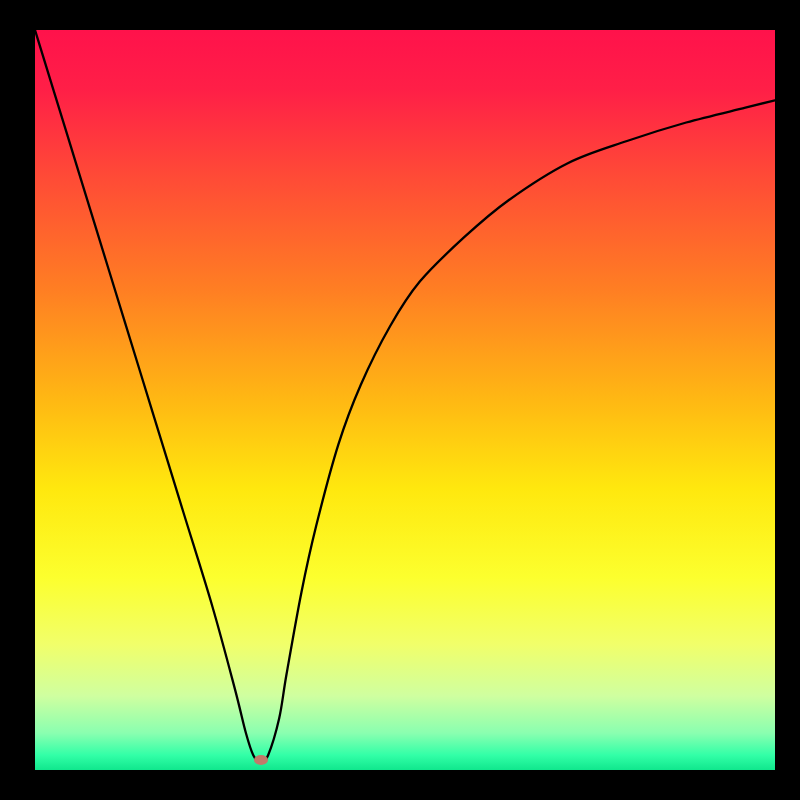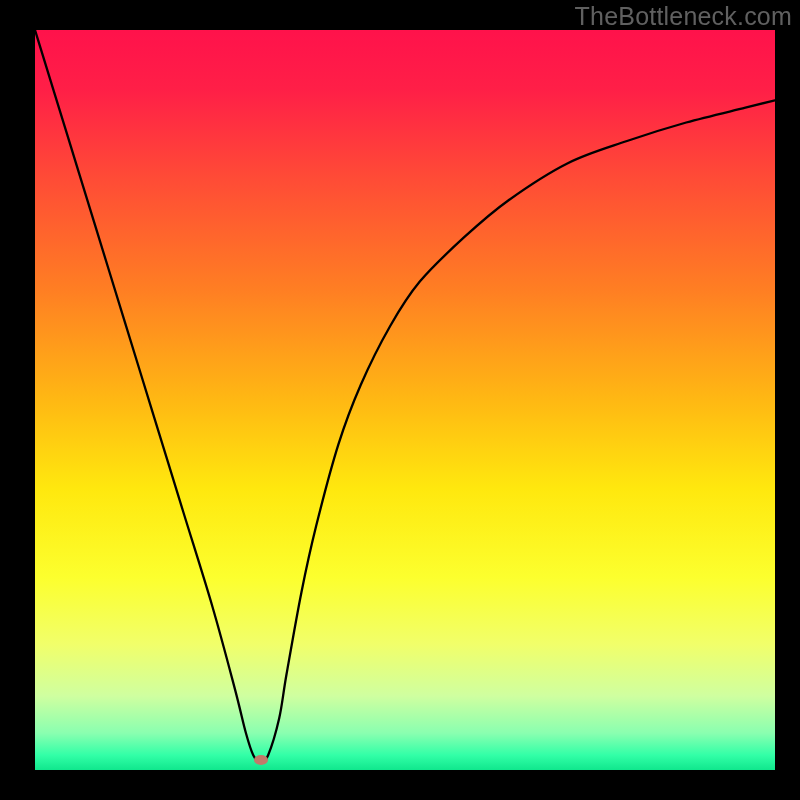--- a/index.html
+++ b/index.html
@@ -50,21 +50,20 @@
     width: 14px;
     height: 10px;
     border-radius: 50%;
     transform: translate(-50%, -50%);
   }
 </style>
 </head>
 <body>
 
 <div class="frame">
-  <div class="watermark">TheBottleneck.com</div>
 
   <div class="plot-area">
     <div class="gradient" style="background: linear-gradient(rgb(255, 18, 75) 0%, rgb(255, 31, 71) 8%, rgb(255, 75, 54) 20%, rgb(255, 126, 35) 35%, rgb(255, 184, 19) 50%, rgb(255, 232, 14) 62%, rgb(252, 255, 46) 74%, rgb(241, 255, 106) 83%, rgb(207, 255, 160) 90%, rgb(138, 255, 176) 95%, rgb(50, 255, 167) 98%, rgb(16, 231, 141) 100%);"></div>
     <svg class="curve" viewBox="0 0 740 740" preserveAspectRatio="none">
       <path fill="none" stroke="#000" stroke-width="2.3" stroke-linejoin="round" stroke-linecap="round" d="M 0.00 0.00 C 4.93 16.03, 19.73 64.13, 29.60 96.20 C 39.47 128.27, 49.33 160.33, 59.20 192.40 C 69.07 224.47, 78.93 256.53, 88.80 288.60 C 98.67 320.67, 108.53 352.73, 118.40 384.80 C 128.27 416.87, 138.13 448.93, 148.00 481.00 C 157.87 513.07, 168.97 547.60, 177.60 577.20 C 186.23 606.80, 194.25 637.63, 199.80 658.60 C 205.35 679.57, 207.82 691.90, 210.90 703.00 C 213.98 714.10, 215.83 720.27, 218.30 725.20 C 220.77 730.13, 223.23 732.60, 225.70 732.60 C 228.17 732.60, 230.02 732.60, 233.10 725.20 C 236.18 717.80, 241.12 701.77, 244.20 688.20 C 247.28 674.63, 247.90 664.77, 251.60 643.80 C 255.30 622.83, 261.47 587.07, 266.40 562.40 C 271.33 537.73, 275.03 520.47, 281.20 495.80 C 287.37 471.13, 296.00 437.83, 303.40 414.40 C 310.80 390.97, 316.97 374.93, 325.60 355.20 C 334.23 335.47, 345.33 313.27, 355.20 296.00 C 365.07 278.73, 372.47 266.40, 384.80 251.60 C 397.13 236.80, 414.40 220.77, 429.20 207.20 C 444.00 193.63, 456.33 182.53, 473.60 170.20 C 490.87 157.87, 513.07 143.07, 532.80 133.20 C 552.53 123.33, 572.27 117.78, 592.00 111.00 C 611.73 104.22, 631.47 98.05, 651.20 92.50 C 670.93 86.95, 695.60 81.40, 710.40 77.70 C 725.20 74.00, 735.07 71.53, 740.00 70.30"></path>
     </svg>
     <div class="marker" style="left: 30.6%; top: 98.7%; background: rgb(193, 122, 106);"></div>
   </div>
 </div>
 

